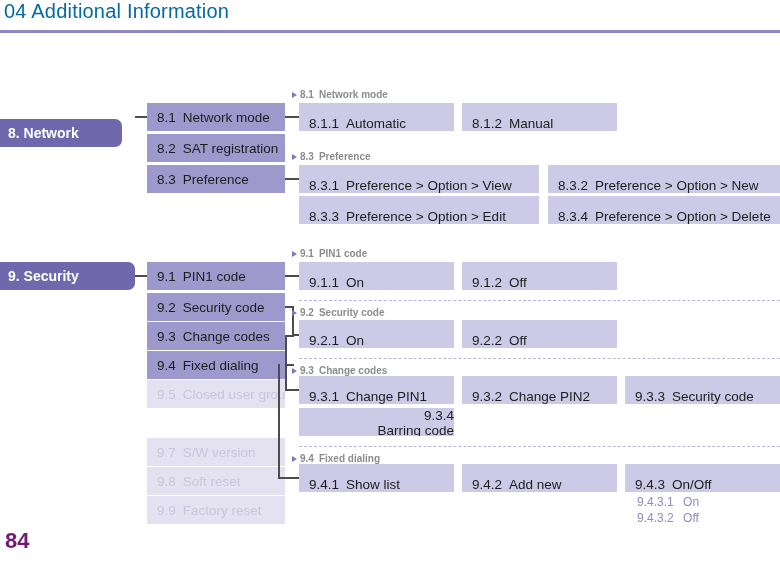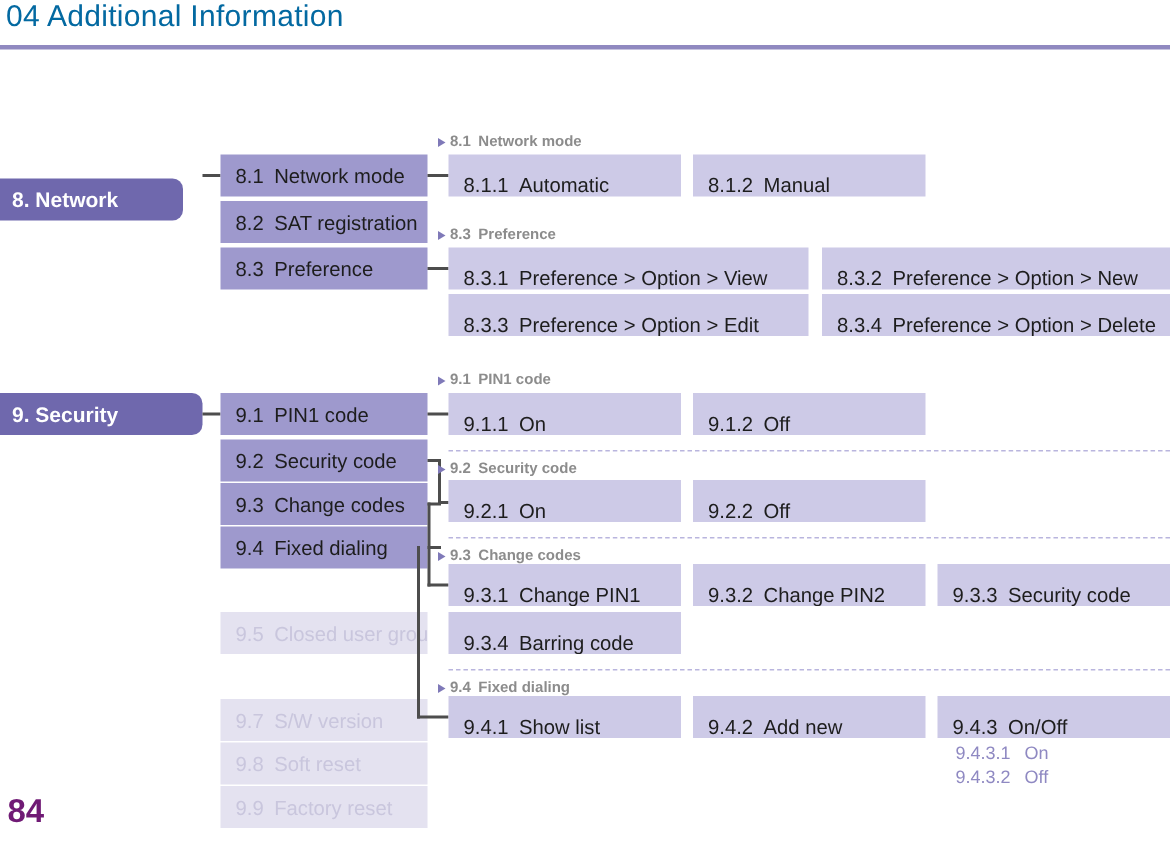--- a/index.html
+++ b/index.html
@@ -76,21 +76,20 @@
 
   
   .lvl2 {
     background: #9e99cd;
     padding-left: 10px;
   }
   
   .lvl2.faded {
     background: #e4e2f0;
     color: #c9c6dd;
-    margin-top: 28px;
   }
   
   .lvl3 {
     background: #cdcae7;
     padding-left: 10px;
     align-items: flex-end;
   }
 
   
   .lvl4 {
@@ -296,21 +295,21 @@
     <span class="lbl">Change PIN1</span>
   </div>
   <div class="box lvl3" style="left:462px; top:376px; width:155px; height:28px;">
     <span class="num">9.3.2</span>
     <span class="lbl">Change PIN2</span>
   </div>
   <div class="box lvl3" style="left:625px; top:376px; width:155px; height:28px;">
     <span class="num">9.3.3</span>
     <span class="lbl">Security code</span>
   </div>
-  <div class="box lvl3" style="left:299px; top:408px; width:155px; height:28px;">
+  <div class="box lvl3" style="left:299px; top:408px; width:155px; height:28px;flex-direction:column;">
     <span class="num">9.3.4</span>
     <span class="lbl">Barring code</span>
   </div>
 
   <div class="dashrule" style="left:299px; top:446px; width:481px;"></div>
 
   <div class="grpcap" style="left:292px; top:453px;">
     <span class="tri"></span>
     <span class="num">9.4</span>
     <span class="lbl">Fixed dialing</span>

